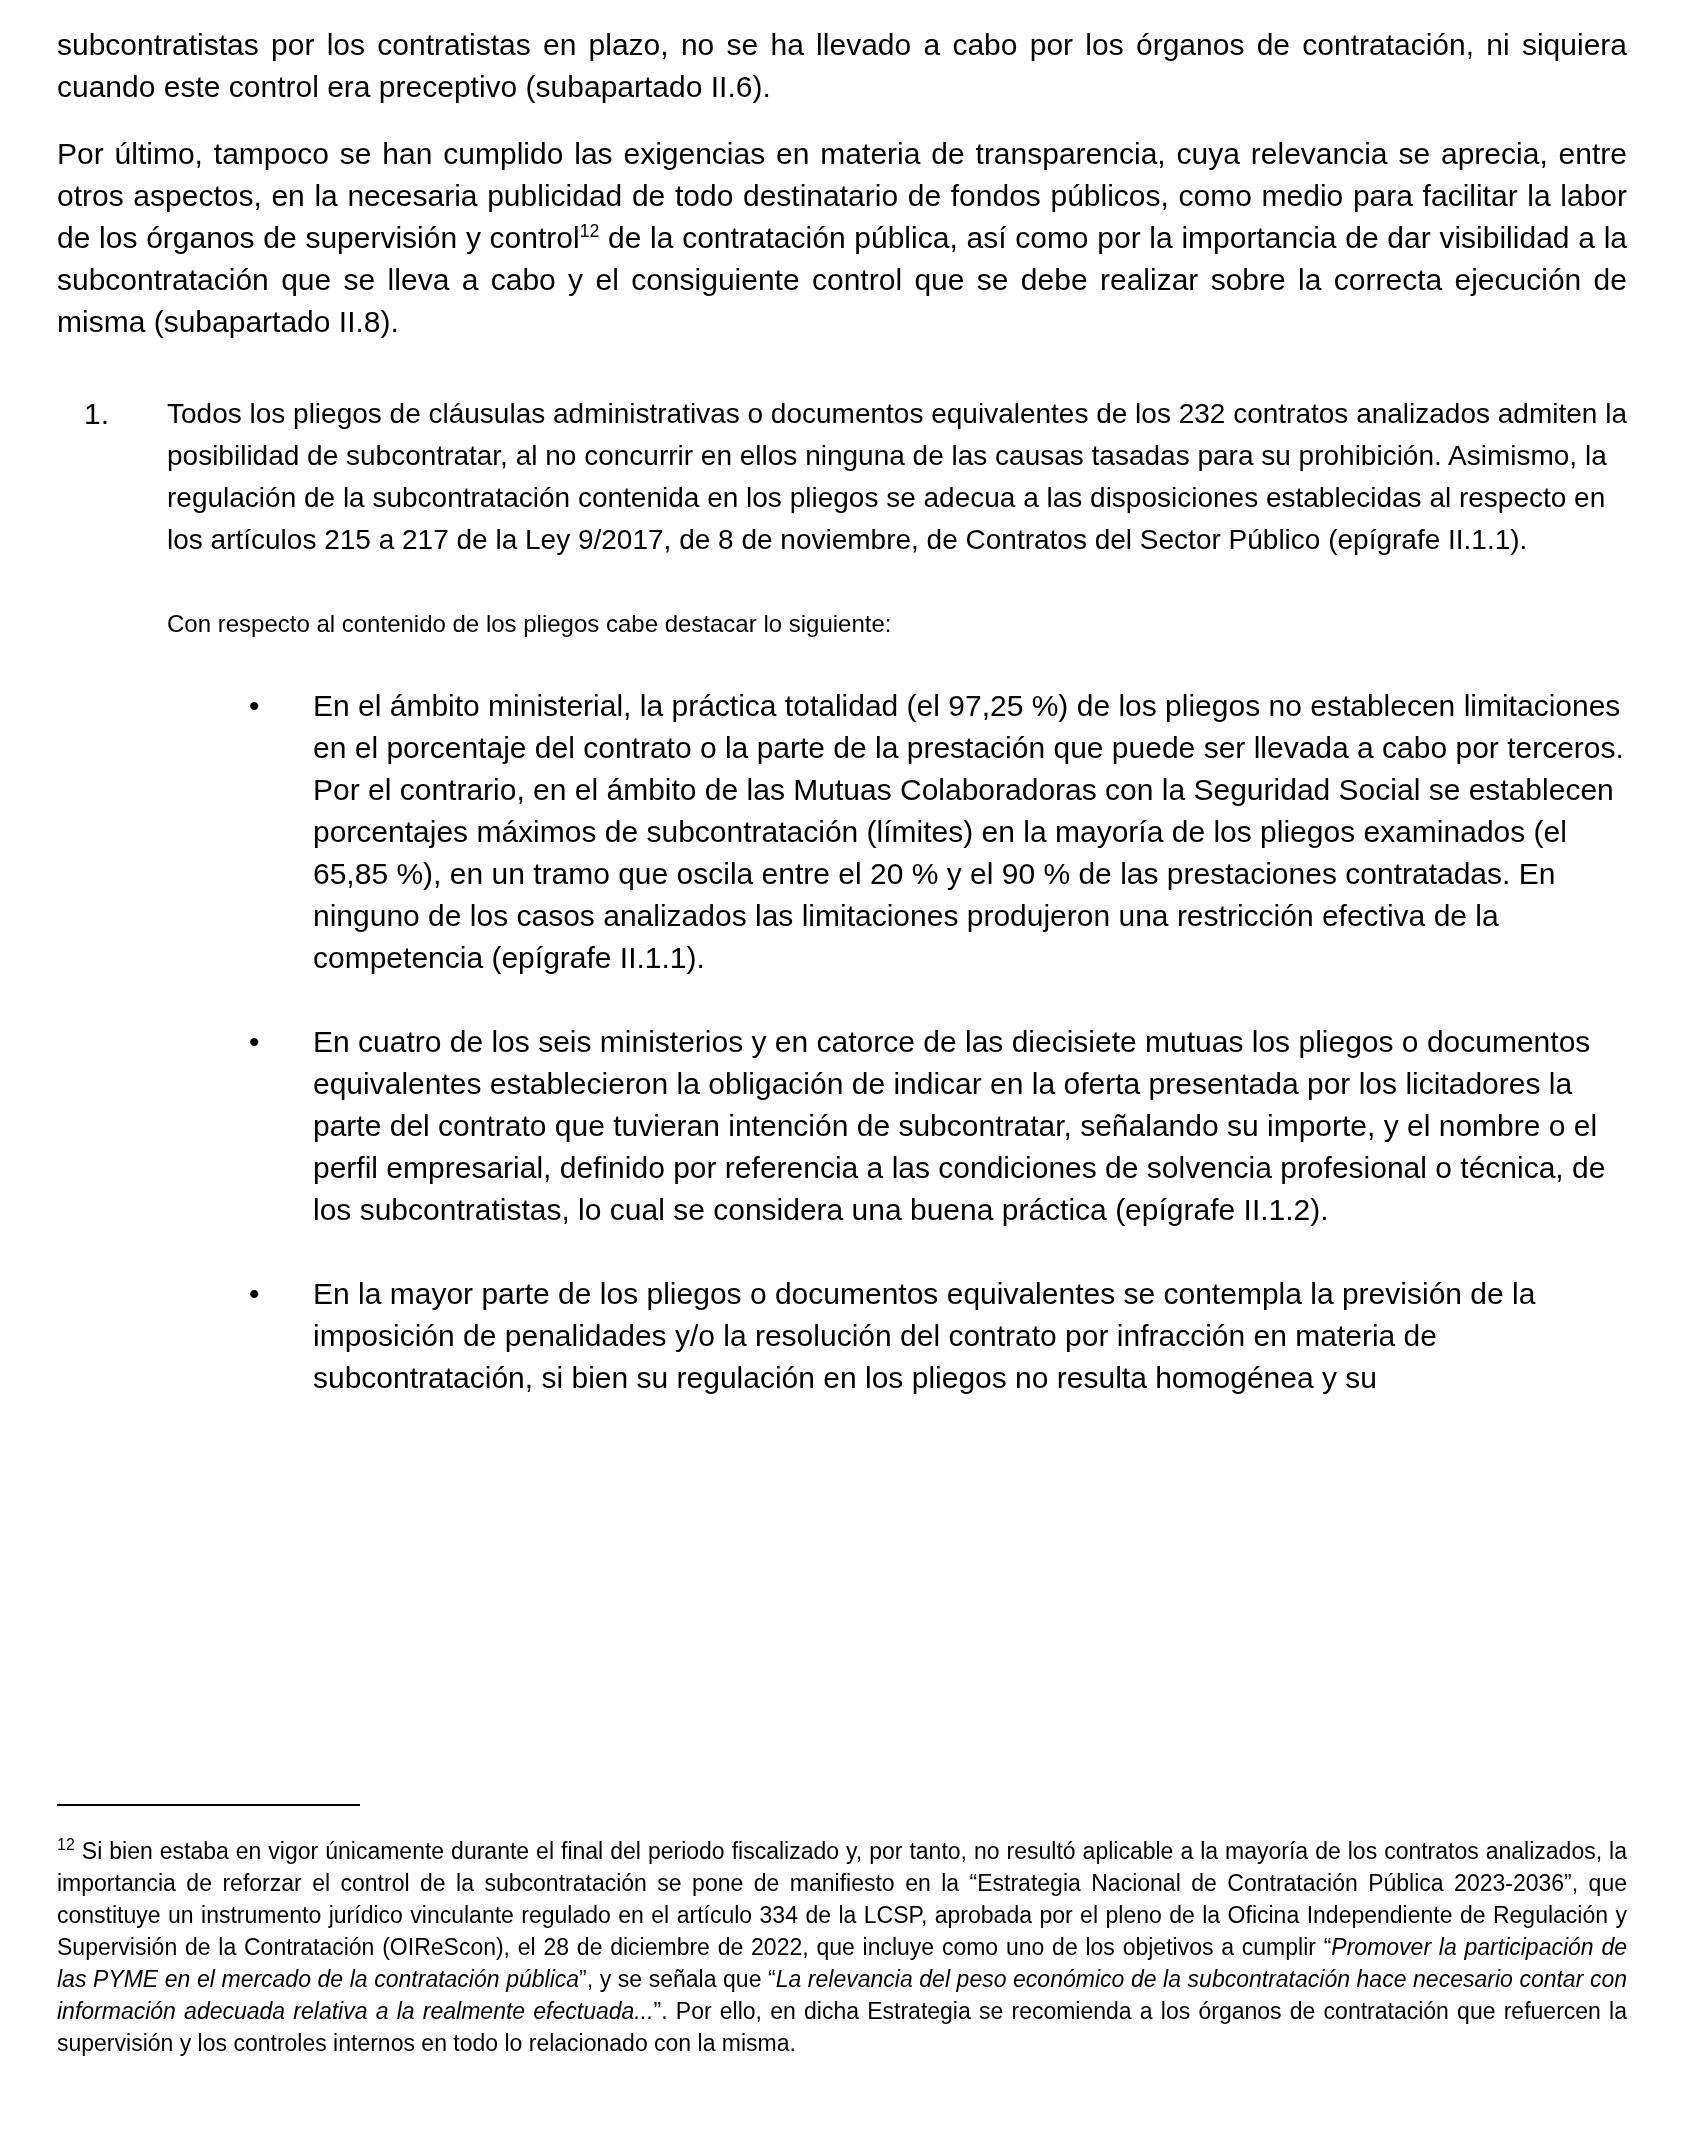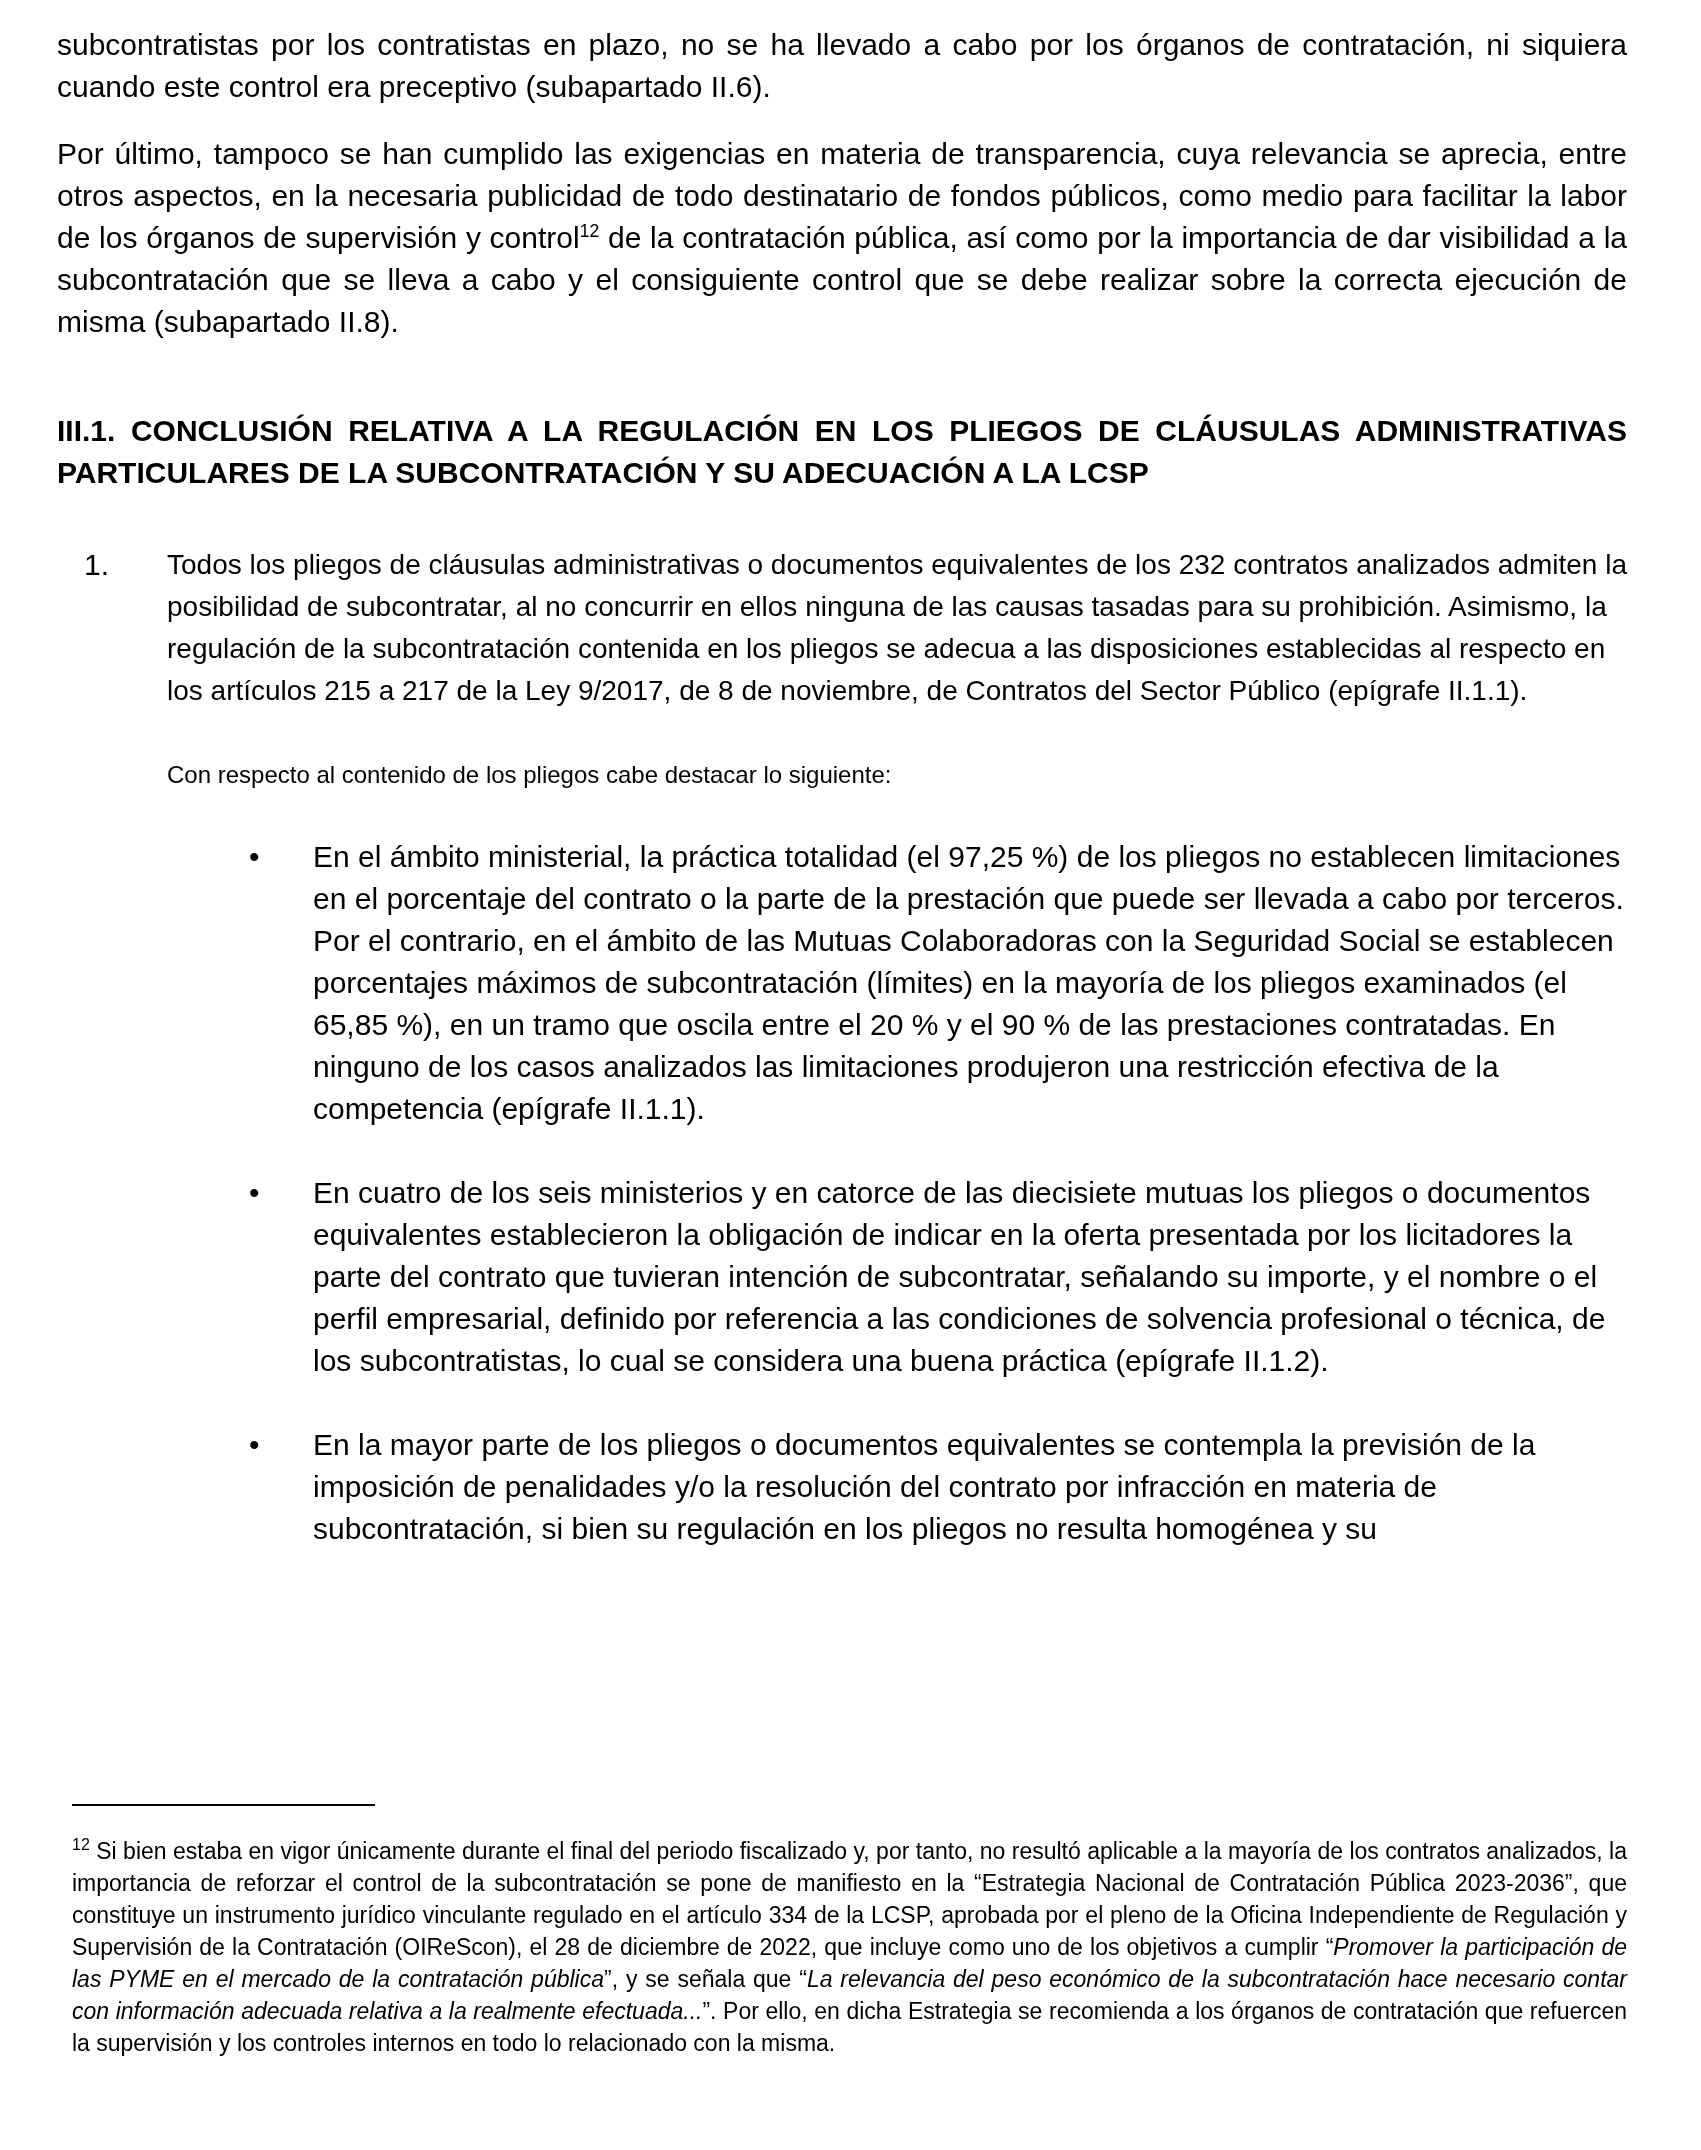--- a/index.html
+++ b/index.html
@@ -113,21 +113,21 @@
   .bullets .li-body {
     font-size: 30px;
     line-height: 42px;
     text-align: justify;
     text-justify: inter-word;
   }
 
   
   .footnote-area {
     position: absolute;
-    left: 72px;
+    left: 57px;
     right: 73px;
     top: 1804px;
   }
   .footnote-rule {
     width: 303px;
     height: 0;
     border-top: 2.4px solid #000000;
     margin: 0 0 29px 0;
   }
   .footnote {
@@ -152,21 +152,20 @@
 </head>
 <body>
 
 <div class="page">
 
   <p class="para">subcontratistas por los contratistas en plazo, no se ha llevado a cabo por los órganos de contratación, ni siquiera cuando este control era preceptivo (subapartado II.6).</p>
 
   <p class="para"><span>Por último, tampoco se han cumplido las exigencias en materia de transparencia, cuya relevancia se aprecia, entre otros aspectos, en la necesaria publicidad de todo destinatario de fondos públicos, como medio para facilitar la labor de los órganos de supervisión y control</span><sup class="fnref">12</sup><span> de la contratación pública, así como por la importancia de dar visibilidad a la subcontratación que se lleva a cabo y el consiguiente control que se debe realizar sobre la correcta ejecución de misma (subapartado II.8).</span></p>
 
 
-  <h3 class="h-sub gap-before-h-sub">III.1. CONCLUSIÓN RELATIVA A LA REGULACIÓN EN LOS PLIEGOS DE CLÁUSULAS ADMINISTRATIVAS PARTICULARES DE LA SUBCONTRATACIÓN Y SU ADECUACIÓN A LA LCSP</h3>
 
   <ol class="numlist">
     <li>
       <span class="num">1.</span>
       <span class="li-body">Todos los pliegos de cláusulas administrativas o documentos equivalentes de los 232 contratos analizados admiten la posibilidad de subcontratar, al no concurrir en ellos ninguna de las causas tasadas para su prohibición. Asimismo, la regulación de la subcontratación contenida en los pliegos se adecua a las disposiciones establecidas al respecto en los artículos 215 a 217 de la Ley 9/2017, de 8 de noviembre, de Contratos del Sector Público (epígrafe II.1.1).</span>
       <div class="sub-para">Con respecto al contenido de los pliegos cabe destacar lo siguiente:</div>
 
       <ul class="bullets">
         <li>
           <span class="dot">•</span>

